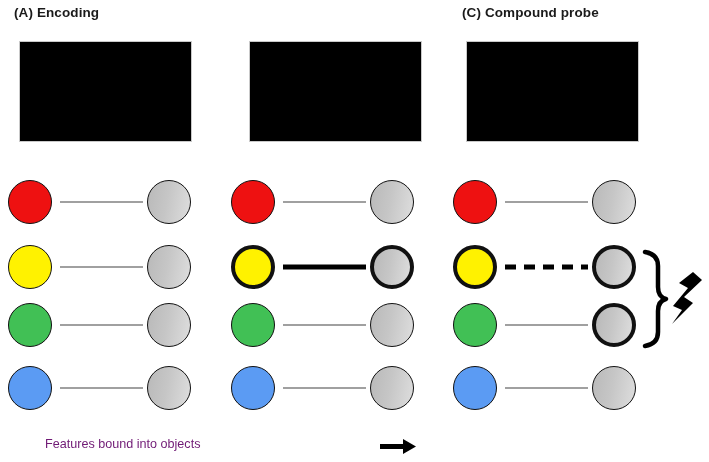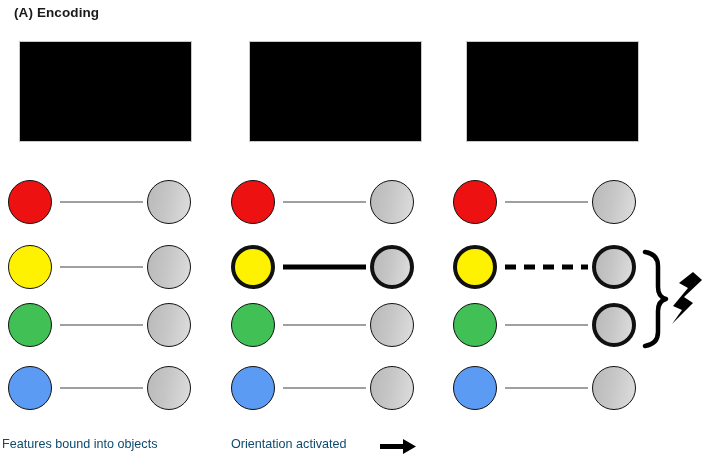--- a/index.html
+++ b/index.html
@@ -34,21 +34,22 @@
     position: absolute;
     background: #000000;
     border: 1px solid #c9c9c9;
     box-sizing: border-box;
   }
   .caption {
     position: absolute;
     font-size: 12.6px;
     font-weight: normal;
     white-space: nowrap;
-    color: #0c4a6e;
+    color: #701a75;
+    margin-left: 43px;
   }
   .color-dot {
     position: absolute;
     border-radius: 50%;
     box-sizing: border-box;
   }
   .arrow-circle {
     position: absolute;
     border-radius: 50%;
     box-sizing: border-box;
@@ -114,21 +115,21 @@
     <div class="caption" style="left: 2px; top: 437px;">Features bound into objects</div>
     <div class="stim-box" style="left: 249px; top: 41px; width: 173px; height: 101px;"></div>
     <div class="color-dot" style="left: 231px; top: 180px; width: 44px; height: 44px; background: rgb(238, 17, 17); border: 1.2px solid rgb(17, 17, 17);"></div>
     <div class="arrow-circle" style="left: 370px; top: 180px; width: 44px; height: 44px; border: 1.2px solid rgb(17, 17, 17);"></div>
     <div class="color-dot" style="left: 231px; top: 245px; width: 44px; height: 44px; background: rgb(255, 242, 0); border: 4px solid rgb(17, 17, 17);"></div>
     <div class="arrow-circle" style="left: 370px; top: 245px; width: 44px; height: 44px; border: 4px solid rgb(17, 17, 17);"></div>
     <div class="color-dot" style="left: 231px; top: 303px; width: 44px; height: 44px; background: rgb(65, 192, 85); border: 1.2px solid rgb(17, 17, 17);"></div>
     <div class="arrow-circle" style="left: 370px; top: 303px; width: 44px; height: 44px; border: 1.2px solid rgb(17, 17, 17);"></div>
     <div class="color-dot" style="left: 231px; top: 366px; width: 44px; height: 44px; background: rgb(91, 155, 243); border: 1.2px solid rgb(17, 17, 17);"></div>
     <div class="arrow-circle" style="left: 370px; top: 366px; width: 44px; height: 44px; border: 1.2px solid rgb(17, 17, 17);"></div>
-    <div class="caption" style="left: 231px; top: 437px;">Orientation activated</div>
+    <div class="panel-title" style="left: 462px; top: 5px;">(C) Compound probe</div>
     <div class="stim-box" style="left: 466px; top: 41px; width: 173px; height: 101px;"></div>
     <div class="color-dot" style="left: 453px; top: 180px; width: 44px; height: 44px; background: rgb(238, 17, 17); border: 1.2px solid rgb(17, 17, 17);"></div>
     <div class="arrow-circle" style="left: 592px; top: 180px; width: 44px; height: 44px; border: 1.2px solid rgb(17, 17, 17);"></div>
     <div class="color-dot" style="left: 453px; top: 245px; width: 44px; height: 44px; background: rgb(255, 242, 0); border: 4px solid rgb(17, 17, 17);"></div>
     <div class="arrow-circle" style="left: 592px; top: 245px; width: 44px; height: 44px; border: 4px solid rgb(17, 17, 17);"></div>
     <div class="color-dot" style="left: 453px; top: 303px; width: 44px; height: 44px; background: rgb(65, 192, 85); border: 1.2px solid rgb(17, 17, 17);"></div>
     <div class="arrow-circle" style="left: 592px; top: 303px; width: 44px; height: 44px; border: 4px solid rgb(17, 17, 17);"></div>
     <div class="color-dot" style="left: 453px; top: 366px; width: 44px; height: 44px; background: rgb(91, 155, 243); border: 1.2px solid rgb(17, 17, 17);"></div>
     <div class="arrow-circle" style="left: 592px; top: 366px; width: 44px; height: 44px; border: 1.2px solid rgb(17, 17, 17);"></div>
   </div>

